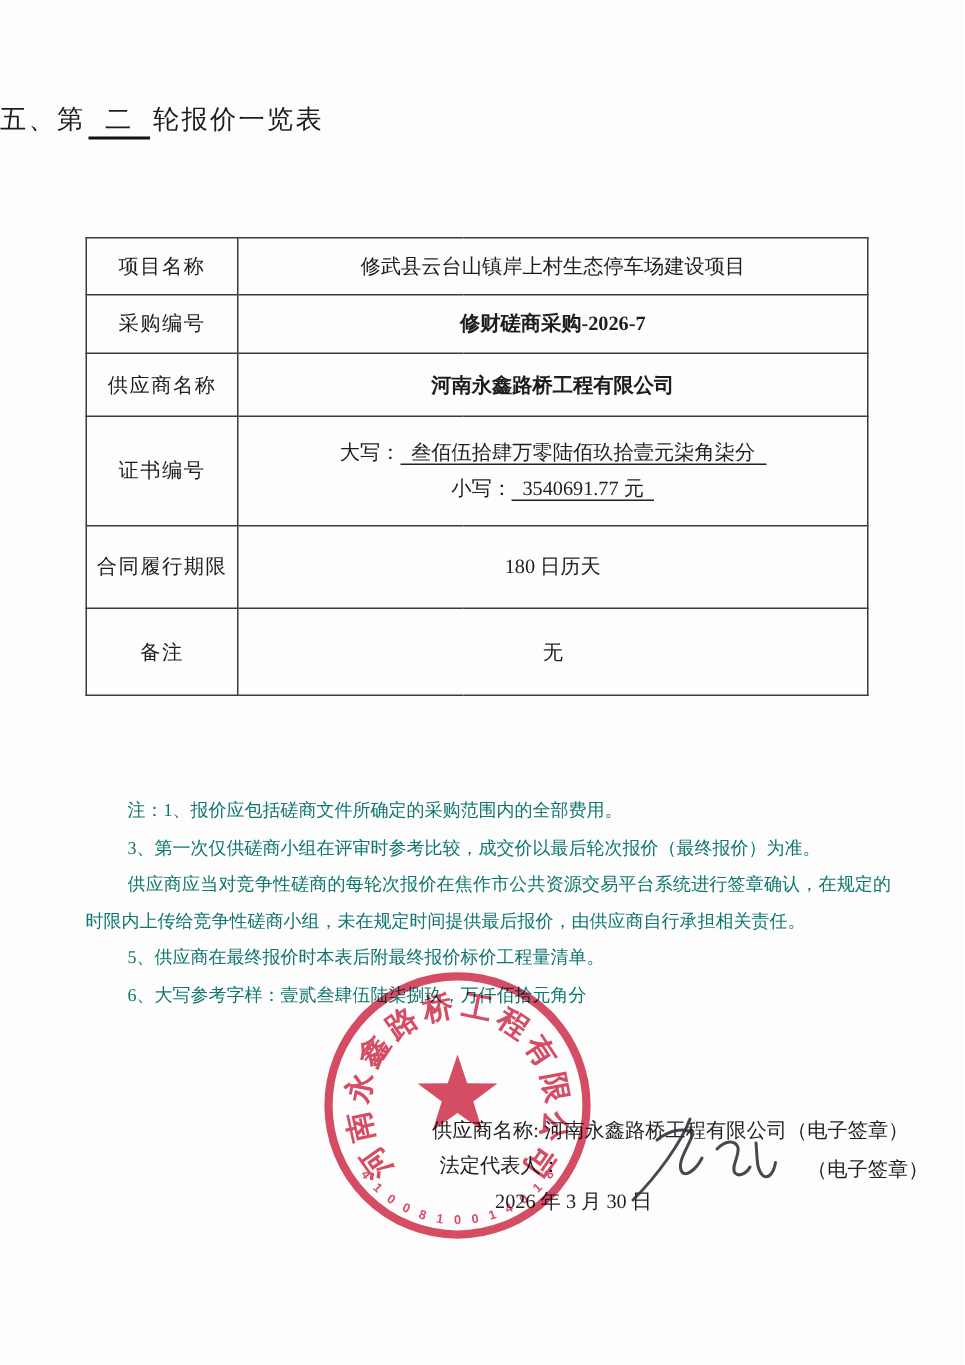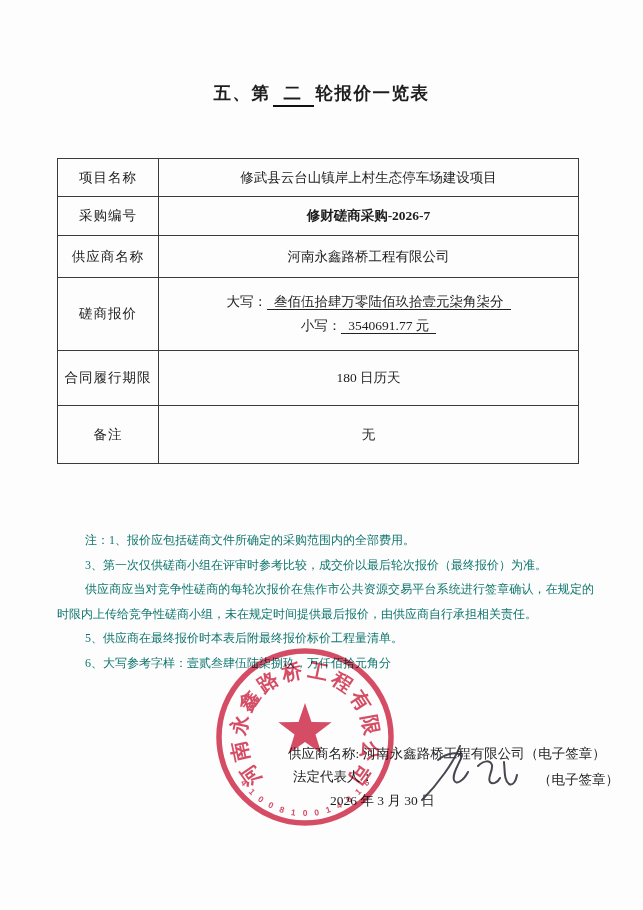--- a/index.html
+++ b/index.html
@@ -3,22 +3,22 @@
 <meta charset="utf-8">
 <style>
   * { margin:0; padding:0; box-sizing:border-box; }
   body { background:#ffffff; }
   .page {
     position:relative; width:643px; height:910px; overflow:hidden;
     background:#fdfdfd; color:#1d1d1d;
     font-family:"Liberation Serif","DejaVu Serif",serif;
   }
   .title {
-    position:absolute; top:81px; left:0; width:100%;
-    text-align:center; font-size:17.5px; font-weight:bold; letter-spacing:1.5px;
+    position:absolute; top:67px; left:0; width:100%;
+    text-align:left; font-size:17.5px; font-weight:normal; letter-spacing:1.5px;
   }
   .title .round { display:inline-block; border-bottom:2px solid #111; padding:0 11px; margin:0 2px; }
 
   table.qtable {
     position:absolute; left:57px; top:158px; border-collapse:collapse; table-layout:fixed;
   }
   table.qtable td {
     border:1px solid #3b3b3b; font-size:13.5px; text-align:center; vertical-align:middle;
     padding:2px 4px; color:#1d1d1d;
   }
@@ -76,24 +76,24 @@
         <tr style="height:38px">
       <td class="lbl">项目名称</td>
       <td colspan="3" style="font-weight:normal">修武县云台山镇岸上村生态停车场建设项目</td>
     </tr>
     <tr style="height:39px">
       <td class="lbl">采购编号</td>
       <td colspan="3" style="font-weight:bold">修财磋商采购-2026-7</td>
     </tr>
     <tr style="height:42px">
       <td class="lbl">供应商名称</td>
-      <td colspan="3" style="font-weight:normal">河南永鑫路桥工程有限公司</td>
+      <td colspan="3" style="font-weight:bold">河南永鑫路桥工程有限公司</td>
     </tr>
     <tr style="height:73px">
-      <td class="lbl">磋商报价</td>
+      <td class="lbl">证书编号</td>
       <td colspan="3" class="quote-cell">
         <div class="quote-line"><span>大写：</span><span class="uline">叁佰伍拾肆万零陆佰玖拾壹元柒角柒分</span></div>
         <div class="quote-line"><span>小写：</span><span class="uline">3540691.77 元</span></div>
       </td>
     </tr>
     <tr style="height:55px">
       <td class="lbl">合同履行期限</td>
       <td colspan="3">180 日历天</td>
     </tr>
     <tr style="height:58px">

